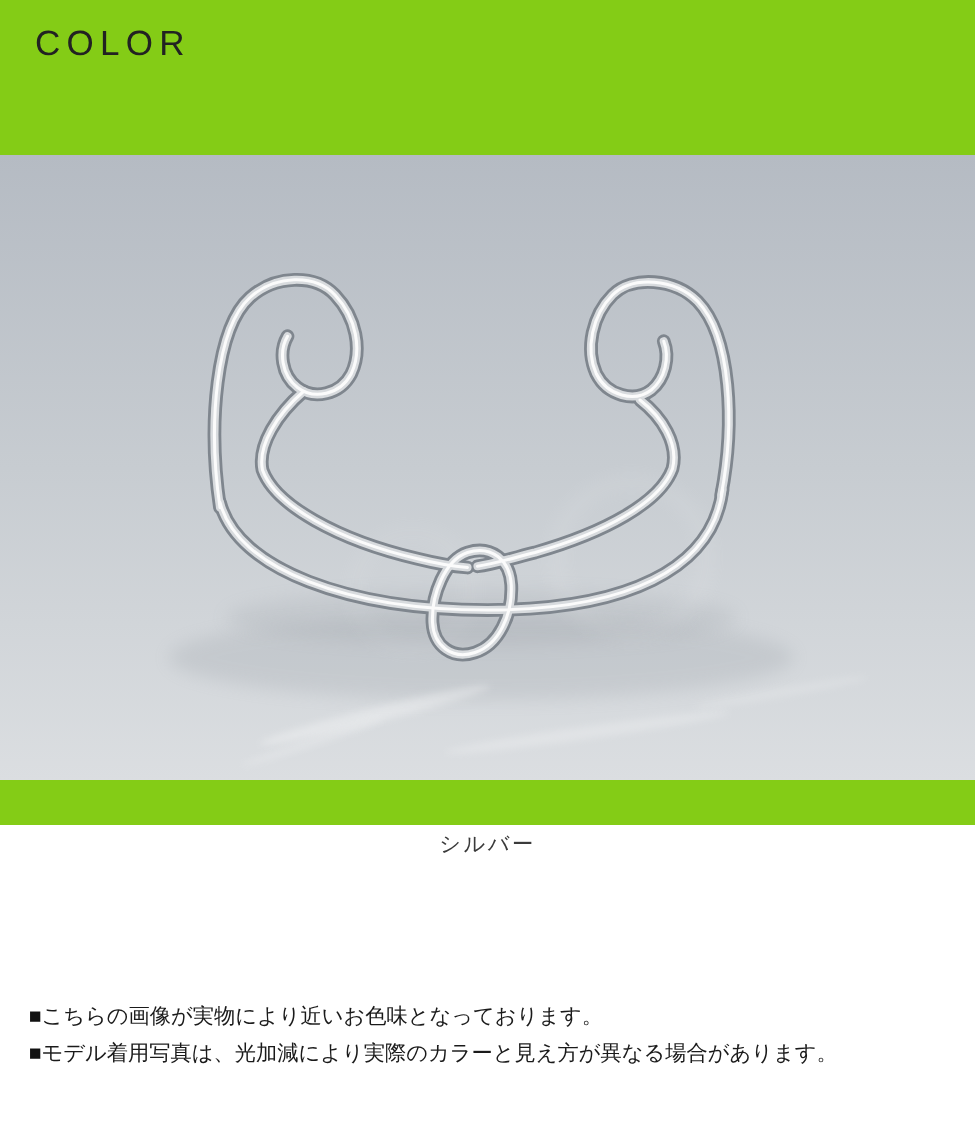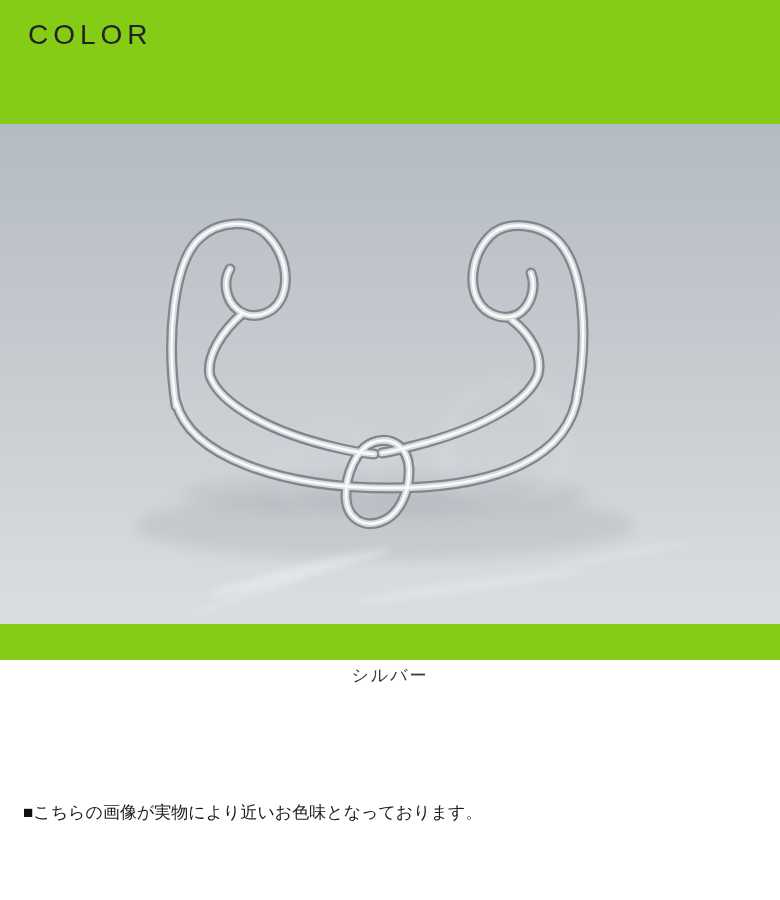--- a/index.html
+++ b/index.html
@@ -108,16 +108,17 @@
           <use href="#wBottom"></use>
           <use href="#wKnot"></use>
       </g>
     </svg>
   </figure>
 
   <div class="caption">シルバー</div>
 
   <div class="notes">
     <p class="note"><span class="bullet">■</span><span>こちらの画像が実物により近いお色味となっております。</span></p>
+    <p class="note"><span class="bullet">■</span><span>モデル着用写真は、光加減により実際のカラーと見え方が異なる場合があります。</span></p>
     <p class="note"><span class="bullet">　</span></p>
   </div>
 
 </div>
 
 </body></html>

